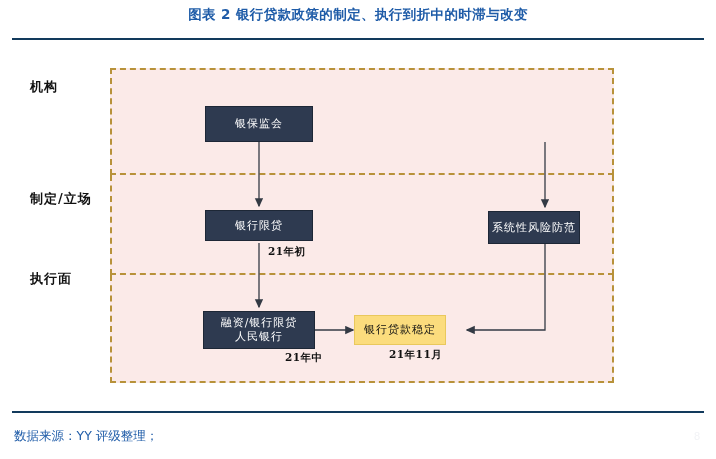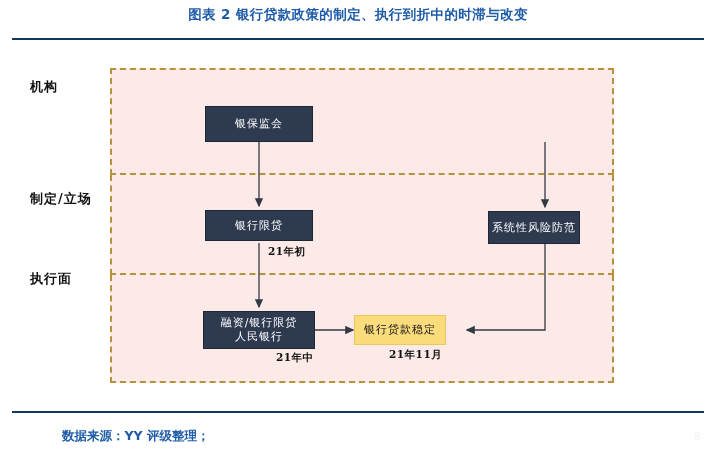--- a/index.html
+++ b/index.html
@@ -22,23 +22,22 @@
   .rule-top{
     position:absolute;left:12px;top:38px;width:692px;height:2px;
     background:#123a5c;
   }
   .rule-bottom{
     position:absolute;left:12px;top:411px;width:692px;height:2px;
     background:#123a5c;
   }
   .source{
     position:absolute;left:14px;top:428px;
-    font-size:12.5px;color:#1f5ca8;font-weight:700;
+    font-size:12.5px;color:#1f5ca8;font-weight:400;
     font-family:"DejaVu Sans","Liberation Sans",sans-serif;
-    margin-left:48px;
   }
   .watermark{
     position:absolute;right:16px;top:430px;
     font-size:11px;color:#f2f3f6;
   }
 
   
   .diagram{
     position:absolute;left:110px;top:68px;width:504px;height:315px;
     background:#fbeae8;
@@ -92,21 +91,21 @@
   .n-stable{left:354px;top:315px;width:92px;height:30px;}
 
   
   .edge-label{
     position:absolute;
     font-size:10.5px;font-weight:bold;color:#111111;
     font-family:"DejaVu Serif","Liberation Serif",serif;
     letter-spacing:.5px;white-space:nowrap;
   }
   .el1{left:268px;top:245px;text-align:right;}
-  .el2{left:276px;top:351px;}
+  .el2{left:285px;top:351px;}
   .el3{left:389px;top:348px;}
 
   
   .arrows{position:absolute;left:0;top:0;width:716px;height:459px;pointer-events:none;}
 </style>
 </head>
 <body>
 
 <div class="page">
 

